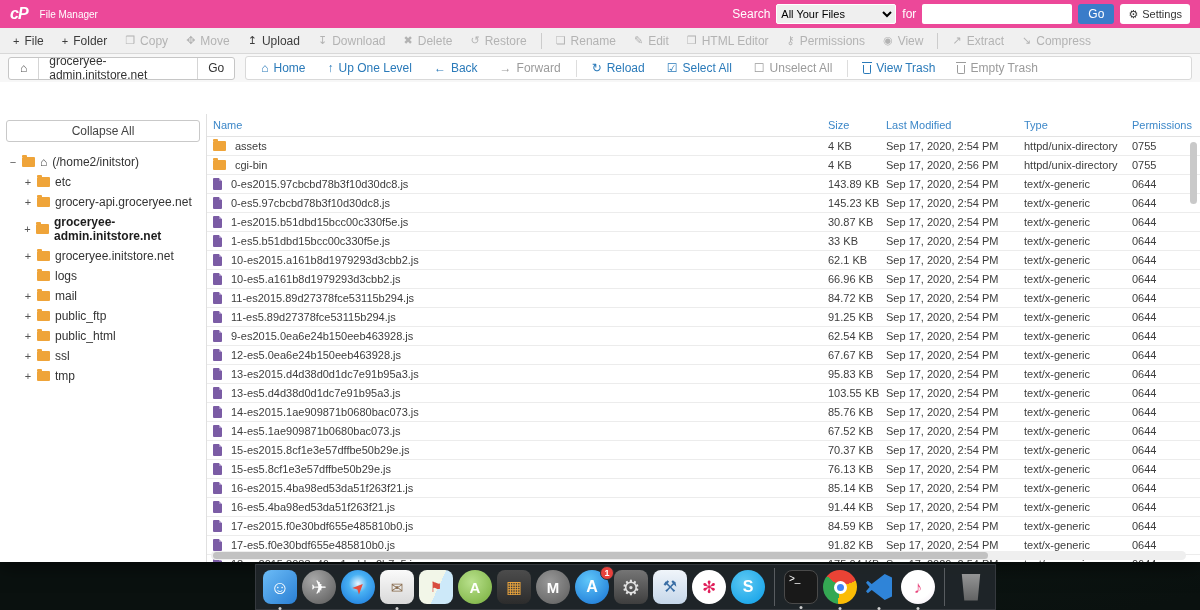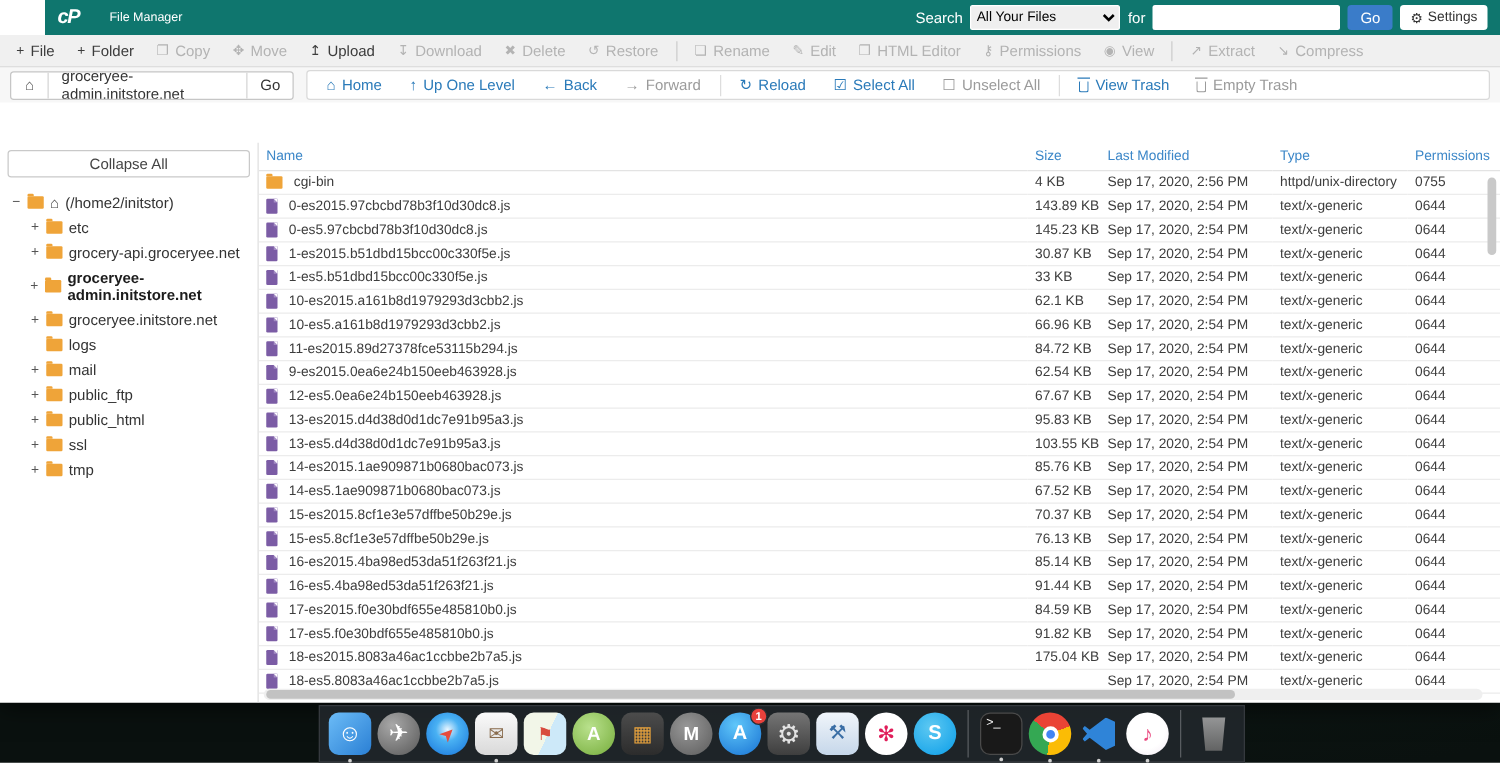--- a/index.html
+++ b/index.html
@@ -4,22 +4,22 @@
 <style>
   * { box-sizing: border-box; margin: 0; padding: 0; }
   html,body { width:1200px; height:610px; overflow:hidden;
     font-family:"Liberation Sans", sans-serif;
     background: radial-gradient(ellipse at 70% 20%, #15251f 0%, #0a110f 75%); }
 
   .window { position:absolute; top:0; left:0; width:1200px; height:562px;
     background:#fff; display:flex; flex-direction:column; box-shadow:0 4px 18px rgba(0,0,0,.6); }
 
   
-  .topbar { height:28px; background:#0f766e; color:#fff; display:flex; align-items:center;
-    padding:0 10px; gap:24px; flex:0 0 28px;margin-left:36px; }
+  .topbar { height:28px; background:#ec4899; color:#fff; display:flex; align-items:center;
+    padding:0 10px; gap:12px; flex:0 0 28px; }
   .cp-logo { font-weight:bold; font-style:italic; font-size:16px; letter-spacing:-1px; }
   .app-title { font-size:10px; }
   .topbar-right { margin-left:auto; display:flex; align-items:center; gap:6px; font-size:12px; }
   .scope-select { height:20px; width:120px; font-size:11px; border:1px solid #fff; border-radius:2px;
     font-family:"Liberation Sans",sans-serif; }
   .search-input { height:20px; width:150px; border:none; border-radius:2px; padding:0 5px; font-size:11px; }
   .btn-go { background:#3a7cc9; color:#fff; border:none; border-radius:3px; height:20px;
     padding:0 10px; font-size:12px; cursor:pointer; }
   .btn-settings { background:#fff; color:#333; border:none; border-radius:3px; height:20px;
     padding:0 8px; font-size:11px; cursor:pointer; display:flex; align-items:center; gap:4px; }
@@ -346,20 +346,32 @@
               <th class="col-mod">Last Modified</th>
               <th class="col-type">Type</th>
               <th class="col-perm">Permissions</th>
             </tr>
           </thead>
         <tbody id="rows">
             <tr>
               <td>
                 <span class="namecell">
                   <span class="icon-folder fold-sm"></span>
+                  <span>assets</span>
+                </span>
+              </td>
+              <td>4 KB</td>
+              <td>Sep 17, 2020, 2:54 PM</td>
+              <td>httpd/unix-directory</td>
+              <td>0755</td>
+            </tr>
+            <tr>
+              <td>
+                <span class="namecell">
+                  <span class="icon-folder fold-sm"></span>
                   <span>cgi-bin</span>
                 </span>
               </td>
               <td>4 KB</td>
               <td>Sep 17, 2020, 2:56 PM</td>
               <td>httpd/unix-directory</td>
               <td>0755</td>
             </tr>
             <tr>
               <td>
@@ -434,20 +446,32 @@
               <td>0644</td>
             </tr>
             <tr>
               <td>
                 <span class="namecell">
                   <span class="icon-file"></span>
                   <span>11-es2015.89d27378fce53115b294.js</span>
                 </span>
               </td>
               <td>84.72 KB</td>
+              <td>Sep 17, 2020, 2:54 PM</td>
+              <td>text/x-generic</td>
+              <td>0644</td>
+            </tr>
+            <tr>
+              <td>
+                <span class="namecell">
+                  <span class="icon-file"></span>
+                  <span>11-es5.89d27378fce53115b294.js</span>
+                </span>
+              </td>
+              <td>91.25 KB</td>
               <td>Sep 17, 2020, 2:54 PM</td>
               <td>text/x-generic</td>
               <td>0644</td>
             </tr>
             <tr>
               <td>
                 <span class="namecell">
                   <span class="icon-file"></span>
                   <span>9-es2015.0ea6e24b150eeb463928.js</span>
                 </span>

